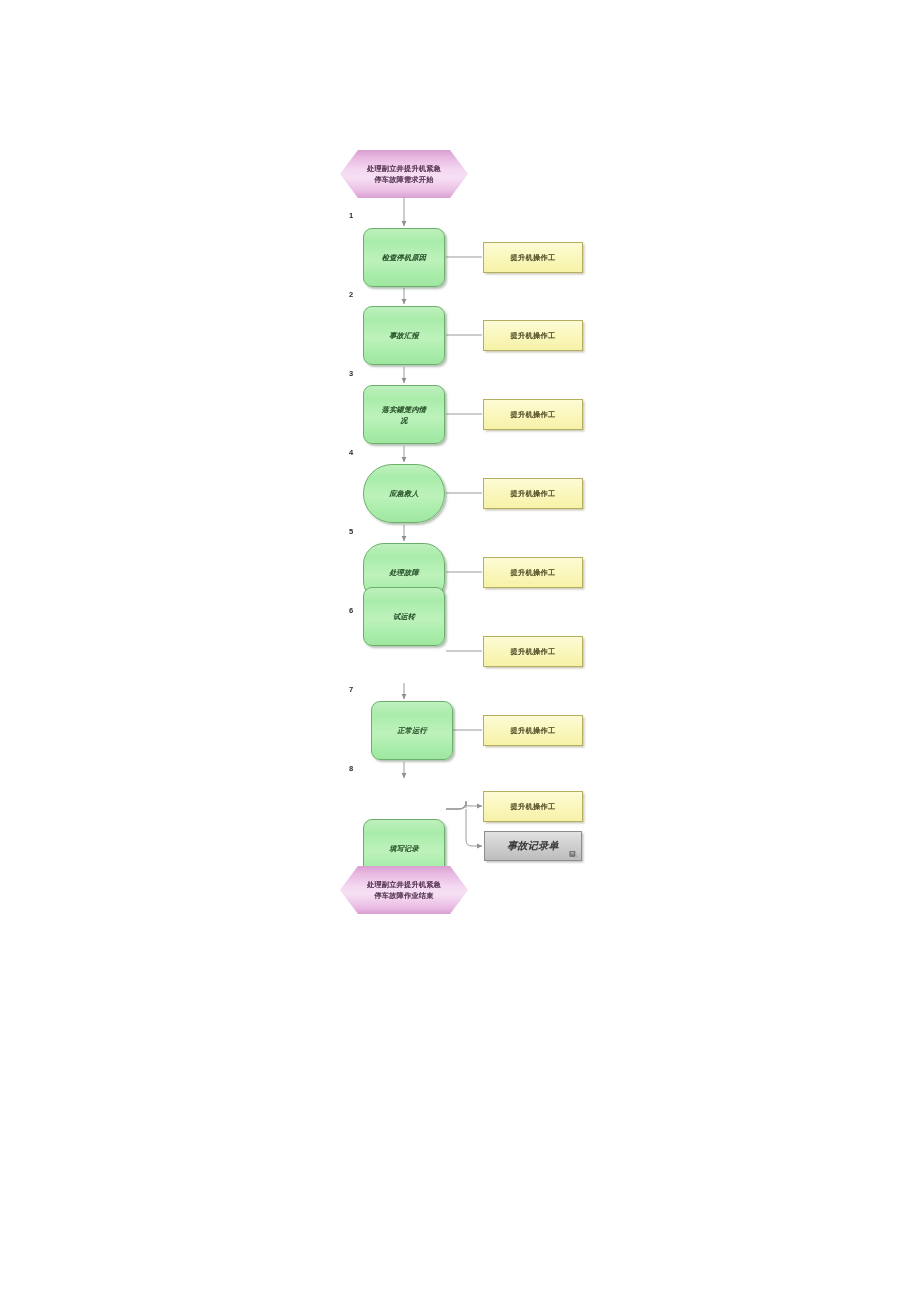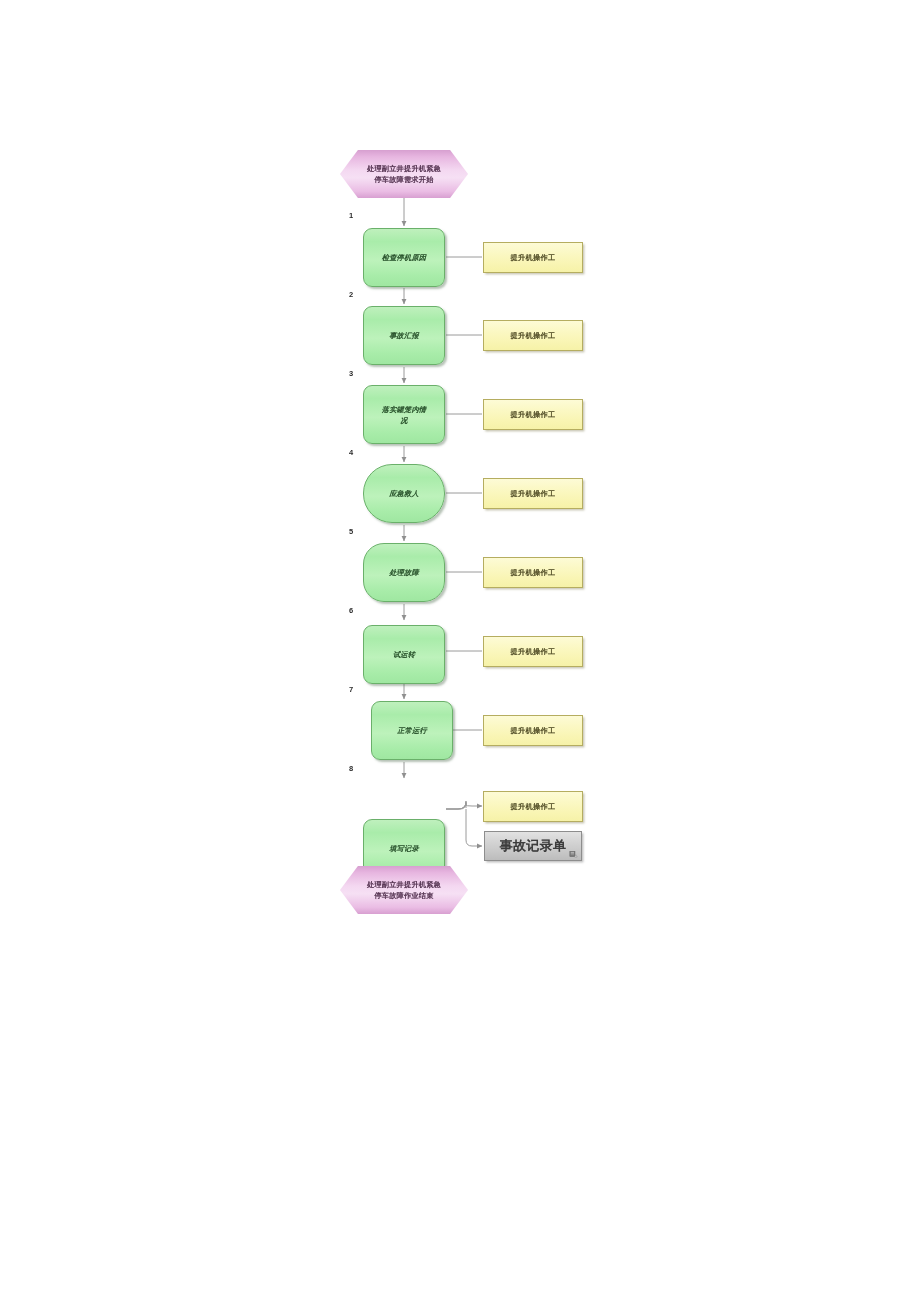--- a/index.html
+++ b/index.html
@@ -122,26 +122,27 @@
     background:
       linear-gradient(to bottom,
         #e2e2e2 0%,
         #d2d2d2 40%,
         #c6c6c6 75%,
         #bcbcbc 100%);
     box-shadow: 2.2px 2.2px 2.2px rgba(95,95,95,0.45);
     position: absolute;
   }
   .document .label {
-    font-size: 13px;
+    font-size: 10px;
     line-height: 10px;
     color: #3c3c3c;
     font-weight: 600;
     letter-spacing: 0.3px;
     text-shadow: 0 0 0.6px rgba(60,60,60,0.4);
+    font-style: italic;
   }
   .doc-icon {
     position: absolute;
     right: 3px;
     bottom: 2px;
     width: 9px;
     height: 8px;
     pointer-events: none;
   }
 
@@ -252,21 +253,21 @@
   <div class="node process" style="left:363px; top:543px;border-radius:21px;">
     <div class="label">
       <div>处理故障</div>
     </div>
   </div>
   <div class="node role" style="left:483px; top:557px;">
     <div class="label">提升机操作工</div>
   </div>
 
   <div class="step-num" style="left:349px; top:606px;">6</div>
-  <div class="node process" style="left:363px; top:625px;">
+  <div class="node process" style="left:363px; top:587px;">
     <div class="label">
       <div>试运转</div>
     </div>
   </div>
   <div class="node role" style="left:483px; top:636px;">
     <div class="label">提升机操作工</div>
   </div>
 
   <div class="step-num" style="left:349px; top:685px;">7</div>
   <div class="node process" style="left:363px; top:701px;margin-left:8px;">

